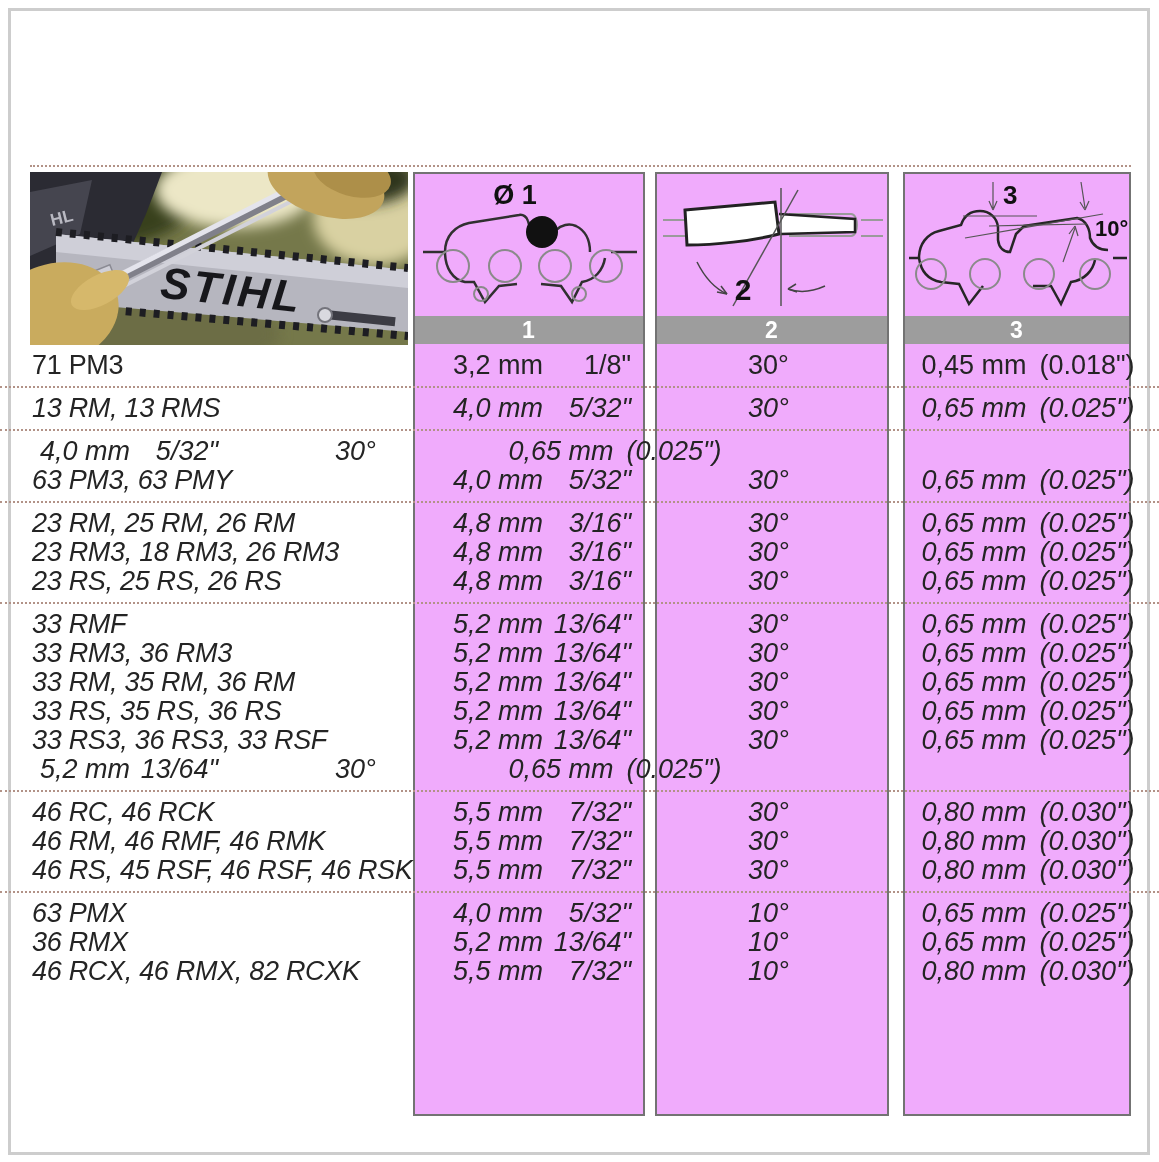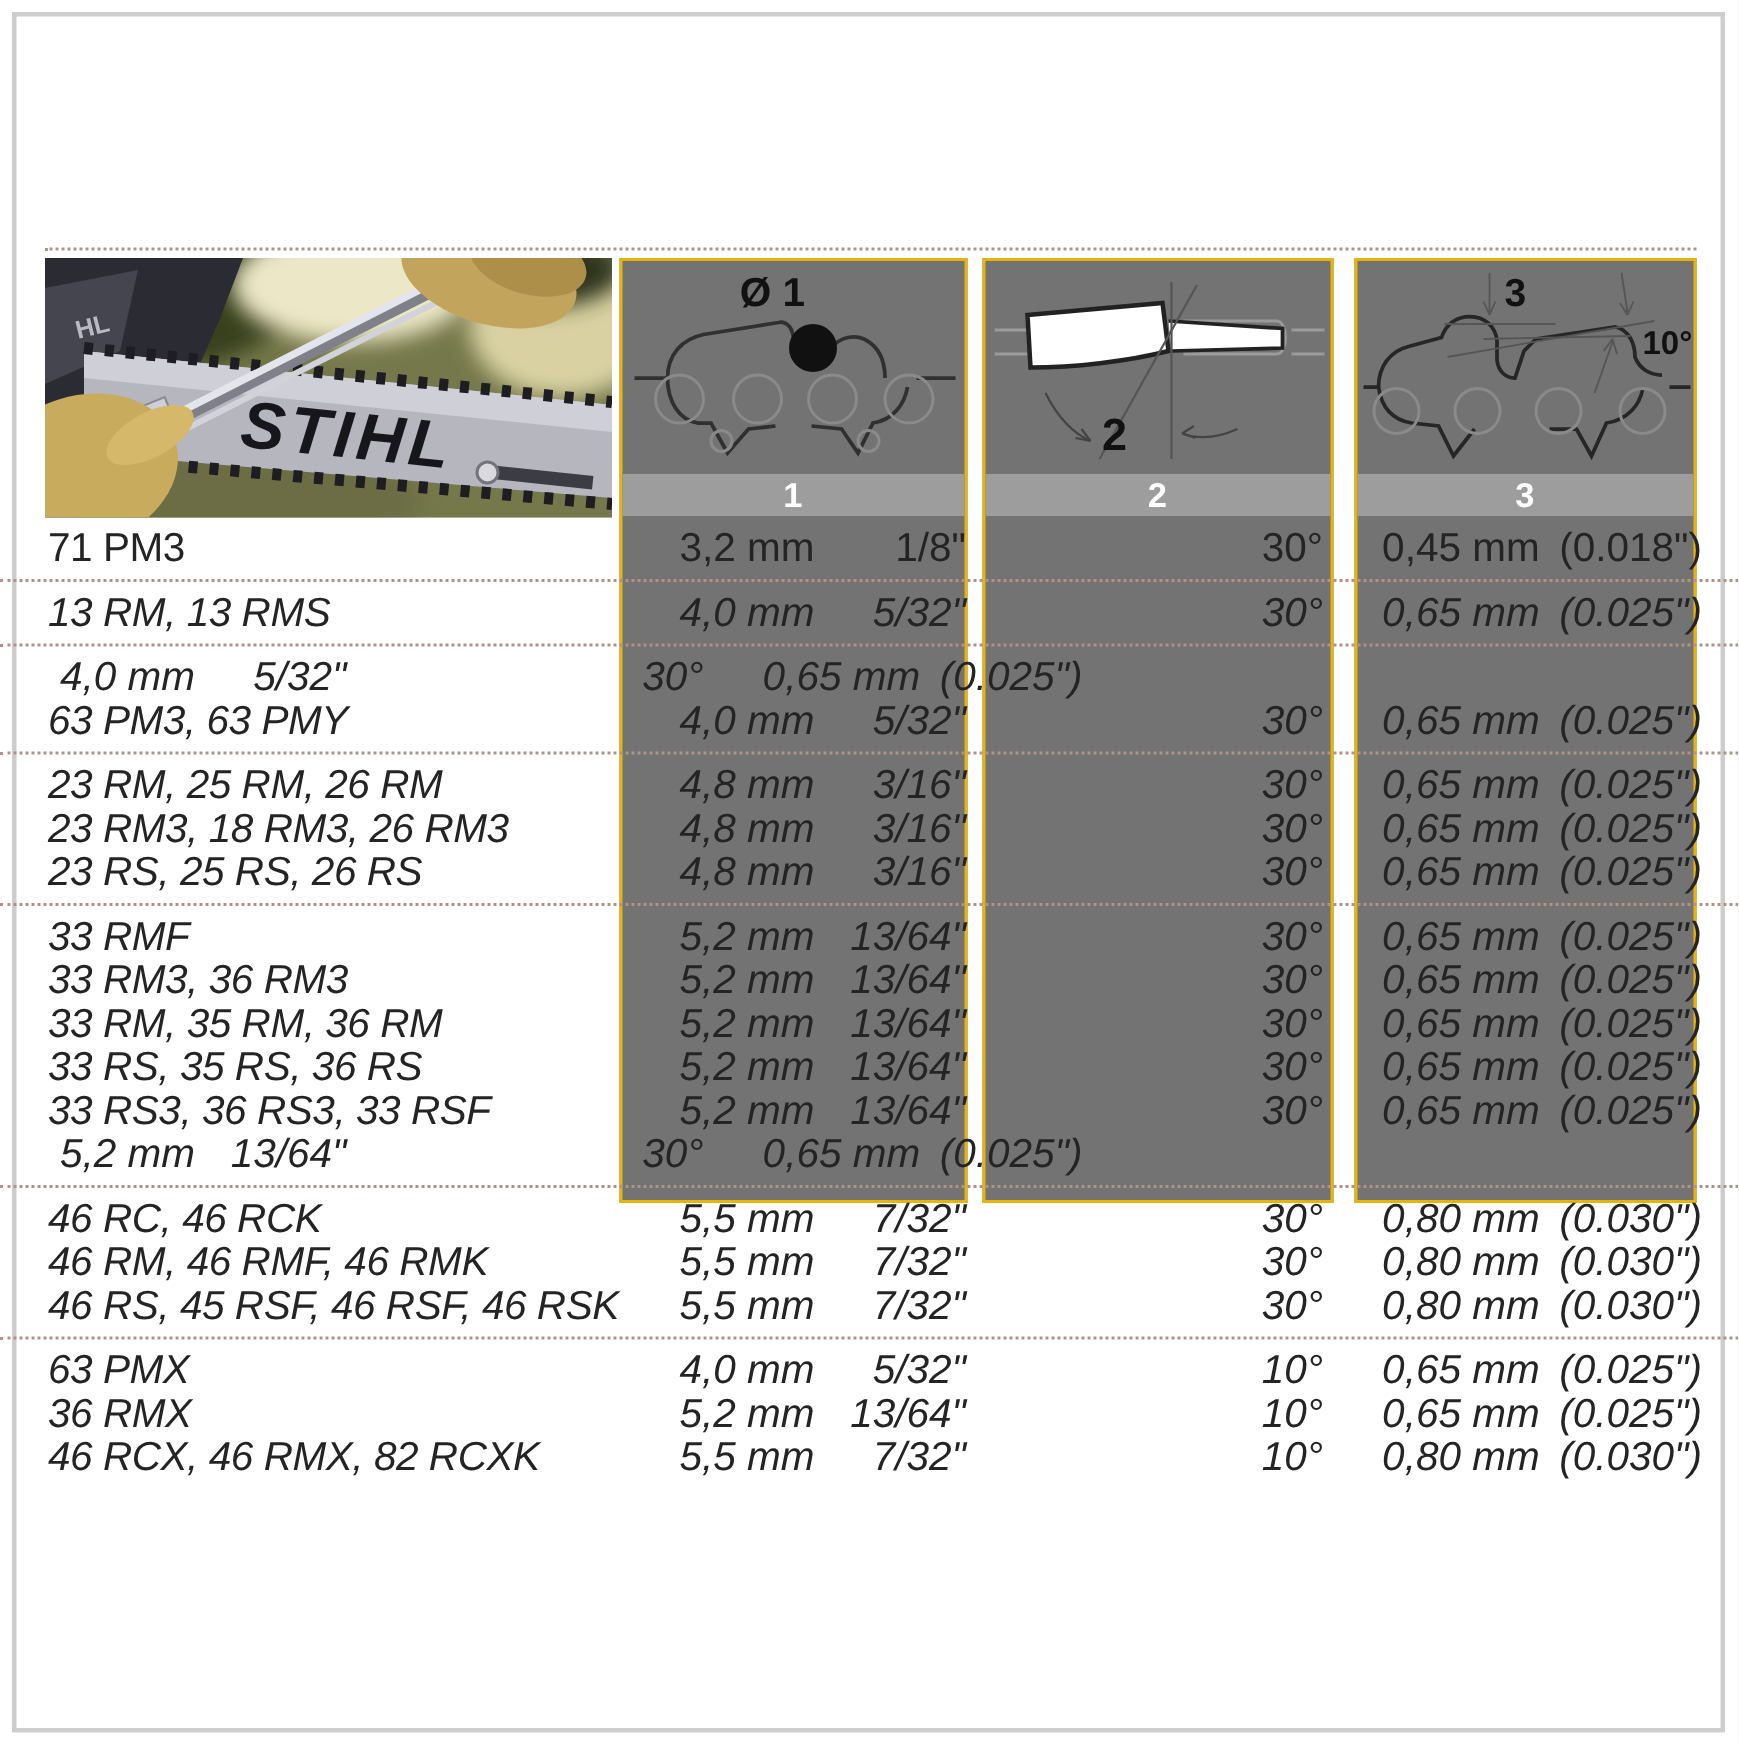--- a/index.html
+++ b/index.html
@@ -5,39 +5,39 @@
   html,body{margin:0;padding:0;background:#f4f4f4;}
   .sheet{
     position:relative;width:1159px;height:1162px;background:#ffffff;
     font-family:"Liberation Sans",sans-serif;color:#242424;overflow:hidden;
   }
   .frame{position:absolute;left:8px;top:8px;right:9px;bottom:7px;border:3px solid #cdcdcd;pointer-events:none;}
   .topline{position:absolute;left:30px;top:165px;width:1101px;border-top:2px dotted #b29287;}
   
   .photo{position:absolute;left:30px;top:172px;width:378px;height:173px;overflow:hidden;background:#6f7244;}
   
-  .colbox{position:absolute;top:172px;height:630px;background:#737373;border:2px solid #eab308;box-sizing:border-box;}
+  .colbox{position:absolute;top:172px;height:944px;background:#f0abfc;border:2px solid #737373;box-sizing:border-box;}
   .colbox.c1{left:413px;width:232px;}
   .colbox.c2{left:655px;width:234px;}
   .colbox.c3{left:903px;width:228px;}
   .diagram{display:block;width:100%;height:142px;}
   .band{height:28px;background:#9d9d9d;color:#ffffff;font-weight:bold;font-size:23px;
         text-align:center;line-height:28px;letter-spacing:1px;}
   
   .rows{position:absolute;left:0;top:345px;width:1159px;height:655px;font-size:27px;}
   .group{padding:6px 0;}
   .group + .group{border-top:2px dotted #b29287;font-style:italic;}
   .row{display:flex;height:29px;line-height:29px;align-items:center;}
   .cell{box-sizing:border-box;white-space:nowrap;}
   .cell.name{margin-left:30px;width:383px;padding-left:2px;letter-spacing:-0.3px;}
-  .cell.fc1{width:232px;display:flex;padding:0 1px 0 40px;}
+  .cell.fc1{width:232px;display:flex;padding:0 14px 0 40px;}
   .cell.fc1 .mm{width:96px;text-align:left;}
   .cell.fc1 .inch{flex:1;text-align:right;}
   .gapA{width:10px;}
-  .cell.fc2{width:227px;text-align:right;}
+  .cell.fc2{width:227px;text-align:center;}
   .gapB{width:14px;}
   .cell.fc3{width:228px;display:flex;justify-content:center;gap:13px;padding-left:36px;}
   svg text{font-family:"Liberation Sans",sans-serif;}
 </style>
 </head>
 <body>
 
 <div class="sheet">
   <div class="frame"></div>
   <div class="topline"></div>

